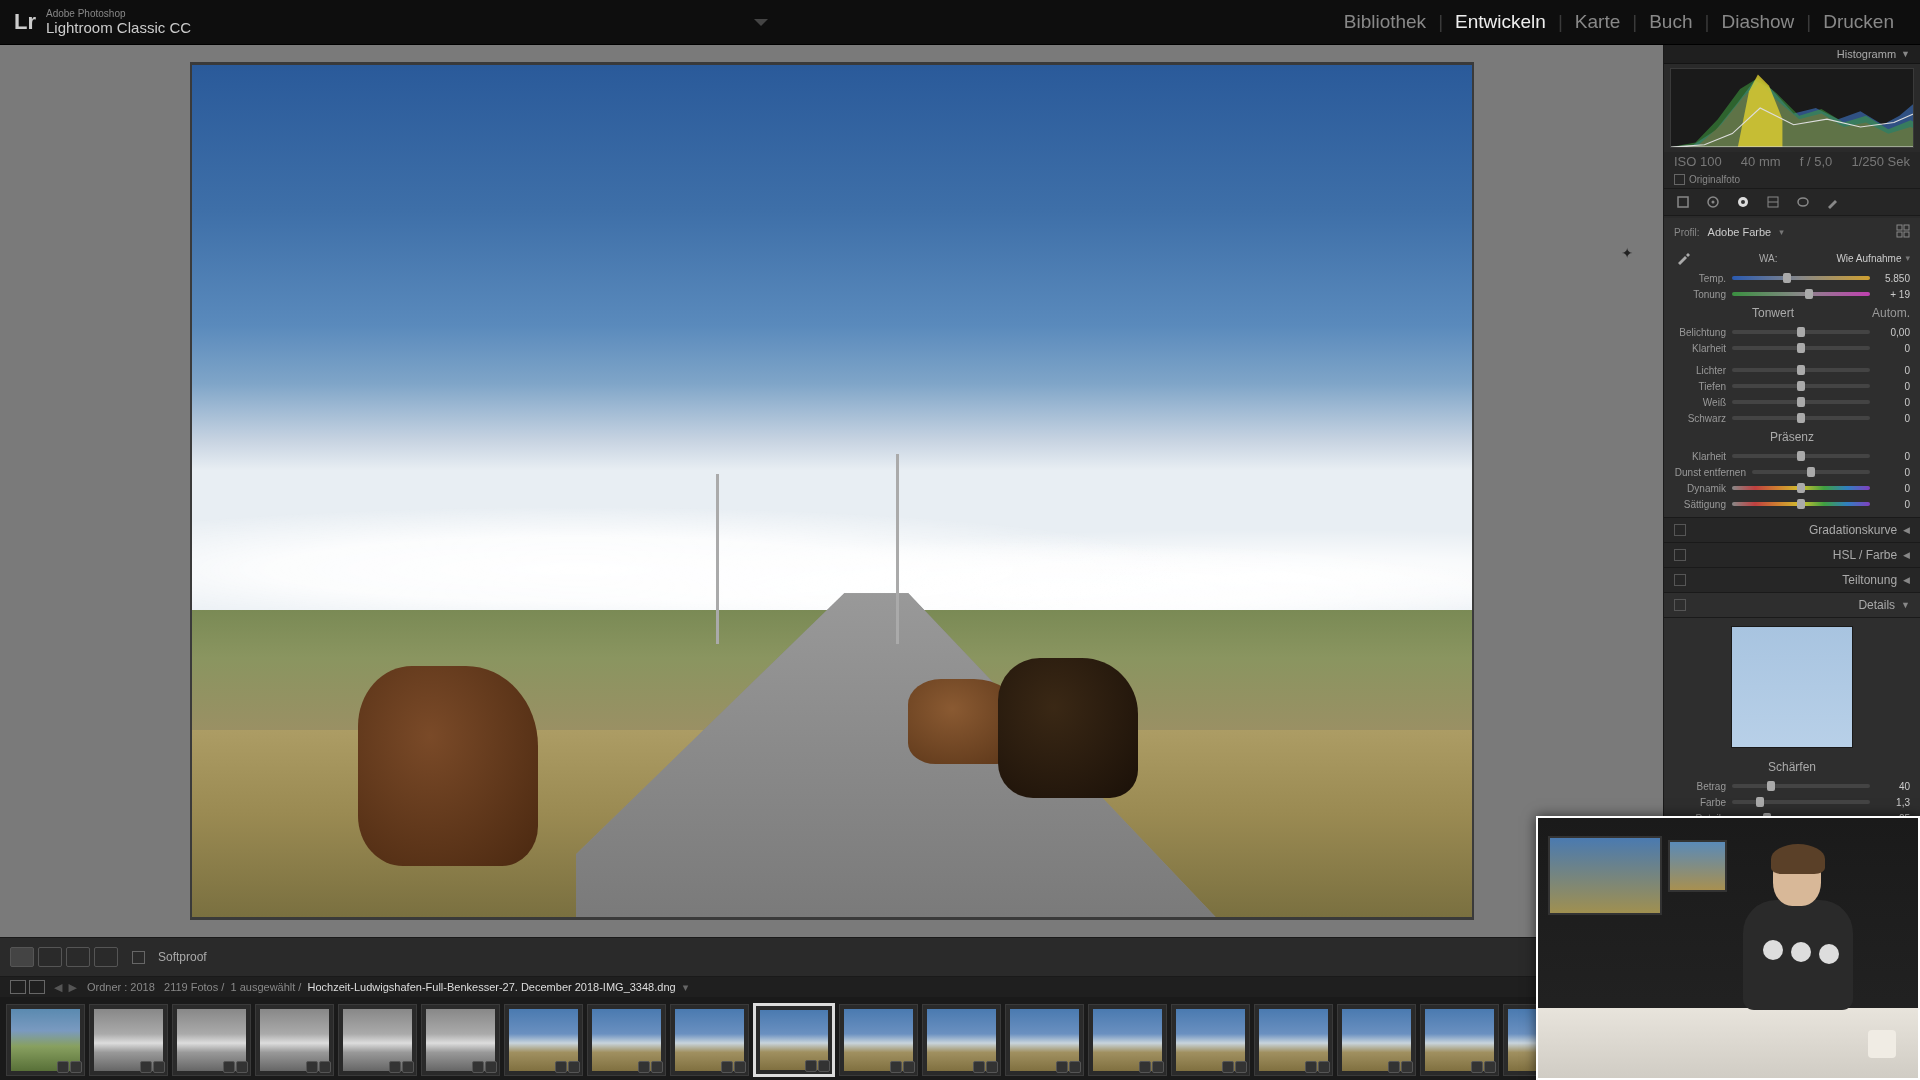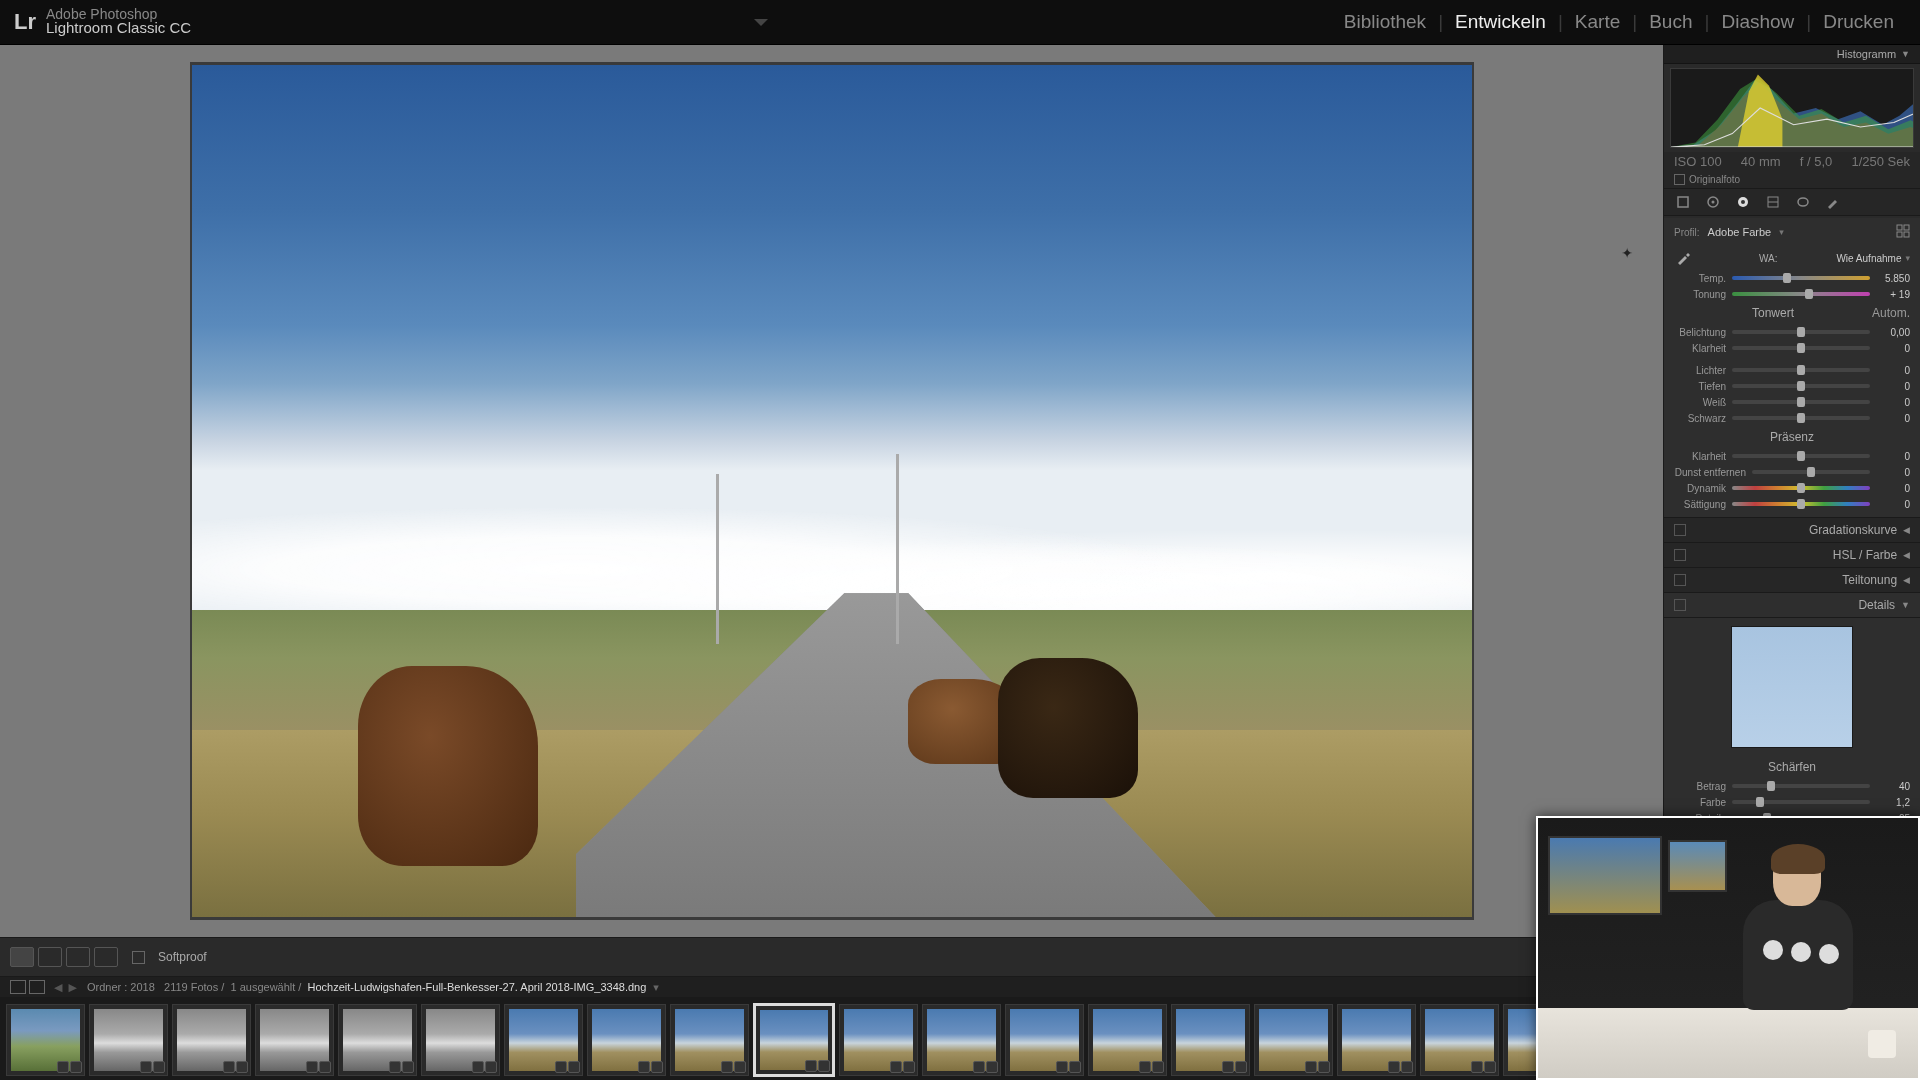--- a/index.html
+++ b/index.html
@@ -1,18 +1,18 @@
 <!DOCTYPE html>
 <html><head>
 <meta charset="utf-8">
 <style>
   html,body{margin:0;padding:0;width:1920px;height:1080px;background:#1a1a1a;font-family:"Segoe UI","Helvetica Neue",Arial,sans-serif;font-size:12px;color:#bbb;overflow:hidden;-webkit-user-select:none;user-select:none}
   .topbar{height:44px;background:#0e0e0e;display:flex;align-items:center;padding:0 14px;border-bottom:1px solid #000}
   .logo{font-size:22px;font-weight:700;color:#ccc;margin-right:10px}
-  .brand-sub{font-size:14px;color:#888;line-height:10px}
+  .brand-sub{font-size:10px;color:#888;line-height:10px}
   .brand-main{font-size:15px;color:#ccc}
   .brand{display:flex;flex-direction:column;justify-content:center}
   .top-center{flex:1;display:flex;justify-content:center}
   .top-chevron{width:0;height:0;border-left:7px solid transparent;border-right:7px solid transparent;border-top:7px solid #444}
   .modules{display:flex;gap:0;align-items:flex-start}
   .modules .mod{padding:0 12px;font-size:19px;color:#888;cursor:pointer}
   .modules .sep{color:#3a3a3a;font-size:19px}
   .modules .mod.active{color:#eee}
   .workspace{height:892px;display:flex}
   .main-view{flex:1;background:#7a7a7a;display:flex;align-items:center;justify-content:center;position:relative}
@@ -351,21 +351,21 @@
           <div class="sl-track">
             <div class="sl-thumb" style="left:28%"></div>
           </div>
           <span class="sl-val">40</span>
         </div>
       <div class="slider-row">
           <span class="sl-lbl">Farbe</span>
           <div class="sl-track">
             <div class="sl-thumb" style="left:20%"></div>
           </div>
-          <span class="sl-val">1,2</span>
+          <span class="sl-val">1,3</span>
         </div>
       <div class="slider-row">
           <span class="sl-lbl">Details</span>
           <div class="sl-track">
             <div class="sl-thumb" style="left:25%"></div>
           </div>
           <span class="sl-val">25</span>
         </div>
       <div class="slider-row">
           <span class="sl-lbl">Maskieren</span>
@@ -392,21 +392,21 @@
 <div class="info-strip">
   <div class="sq"></div>
   <div class="sq"></div>
   <span style="margin:0 6px;color:#555">◀</span>
   <span style="color:#555">▶</span>
   <div class="crumbs">
     <span>Ordner :</span>
     <span>2018</span>&nbsp;&nbsp;
     <span>2119 Fotos /</span>&nbsp;
     <span>1 ausgewählt /</span>&nbsp;
-    <span class="file">Hochzeit-Ludwigshafen-Full-Benkesser-27. April 2018-IMG_3348.dng</span>
+    <span class="file">Hochzeit-Ludwigshafen-Full-Benkesser-27. December 2018-IMG_3348.dng</span>
     <span style="color:#666;margin-left:4px">▾</span>
   </div>
   <div class="filter">
     <span>Filter:</span>
     <span>⚑</span>
     <span style="opacity:.4">⚑</span>
   </div>
 </div>
 
 <div class="filmstrip-area" id="filmstrip">

